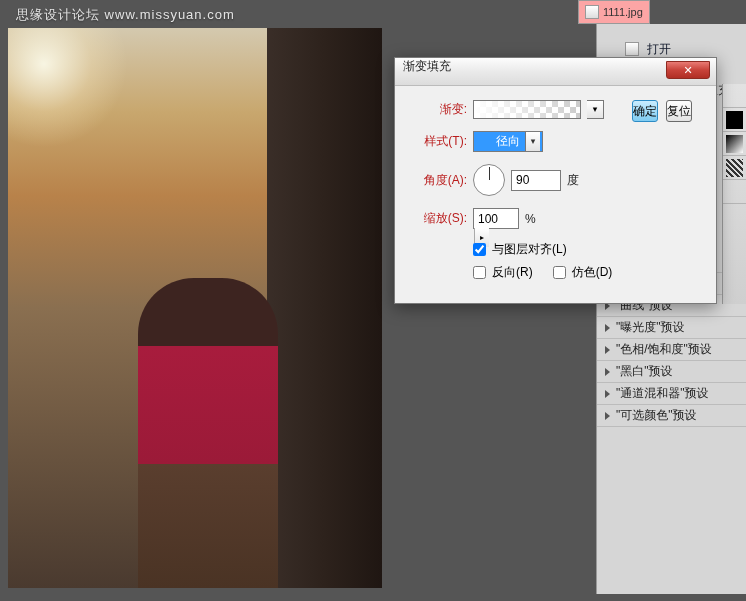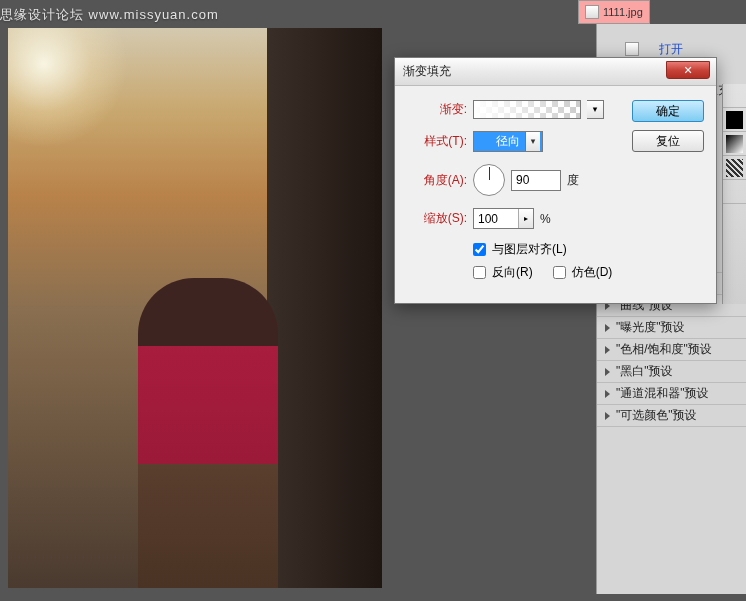--- a/index.html
+++ b/index.html
@@ -42,21 +42,21 @@
       position: absolute;
       bottom: 0;
       left: 130px;
       width: 140px;
       height: 310px;
       background: linear-gradient(180deg, #3d2420 0%, #3d2420 22%, #a81c3d 22%, #9b1a38 60%, #5a3e2e 60%, #4a3324 100%);
       border-radius: 40% 40% 0 0 / 18% 18% 0 0;
     }
     .watermark {
       position: absolute;
-      left: 0;
+      left: 16px;
       top: 6px;
       color: rgba(255,255,255,0.85);
       font-size: 13px;
       text-shadow: 0 1px 2px rgba(0,0,0,0.4);
       letter-spacing: 1px;
     }
     .tab-bar {
       position: absolute;
       top: 0;
       left: 578px;
@@ -77,21 +77,20 @@
       width: 323px;
       background: #f0f0f0;
       border: 1px solid #7a7a7a;
       box-shadow: 0 4px 16px rgba(0,0,0,0.4);
     }
     .dialog-title {
       height: 28px;
       background: linear-gradient(180deg, #fdfdfd 0%, #eaeaea 50%, #dcdcdc 100%);
       border-bottom: 1px solid #bbb;
       display: flex;
-      align-items: center;
       padding: 0 8px;
       color: #222;
       position: relative;
     }
     .close-btn {
       position: absolute;
       right: 6px;
       top: 3px;
       width: 44px;
       height: 18px;
@@ -186,37 +185,38 @@
       top: 2px;
       width: 1px;
       height: 13px;
       background: #333;
     }
     .unit { color:#222; }
     .spinner {
       display: inline-flex;
       border: 1px solid #7a7a7a;
       height: 21px;
+      flex-direction: column;
     }
     .spinner input { border:none; width:44px; height:19px; }
     .spinner .spin-btn {
       width:15px; background: linear-gradient(180deg,#fff,#e4e4e4);
       border-left:1px solid #aaa; font-size:8px; text-align:center; line-height:19px;
     }
     .checkboxes {
       padding-left: 66px;
     }
     .chk-row {
       display:flex; align-items:center; gap:4px; margin-bottom:6px;
     }
     .chk-row input { margin-right: 2px; }
     .dialog-buttons {
       width: 72px;
       display:flex;
-      flex-direction:column;
+      flex-direction:row;
       gap: 8px;
     }
     .btn {
       height: 22px;
       border: 1px solid #6a6a6a;
       border-radius: 3px;
       background: linear-gradient(180deg,#fdfdfd,#e2e2e2);
       text-align:center;
       line-height:20px;
       font-size:12px;
@@ -231,24 +231,24 @@
       top: 24px;
       width: 150px;
       height: 570px;
       background: #d6d6d6;
       border-left: 1px solid #999;
     }
     .panel-top-item {
       height: 26px;
       display: flex;
       align-items: center;
-      gap: 20px;
+      gap: 8px;
       padding-left: 28px;
       margin-top: 12px;
-      color: #1d4ed8;
+      color: #0f172a;
     }
     .panel-spacer { height:210px; }
     .preset-list {}
     .preset-item {
       height: 22px;
       border-top: 1px solid #bcbcbc;
       display: flex;
       align-items: center;
       padding-left: 8px;
       gap: 6px;

